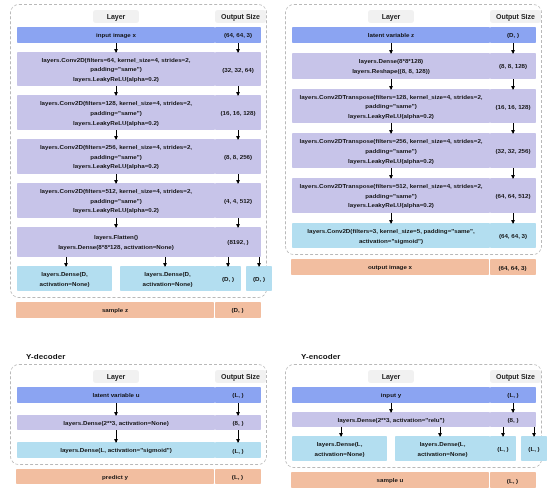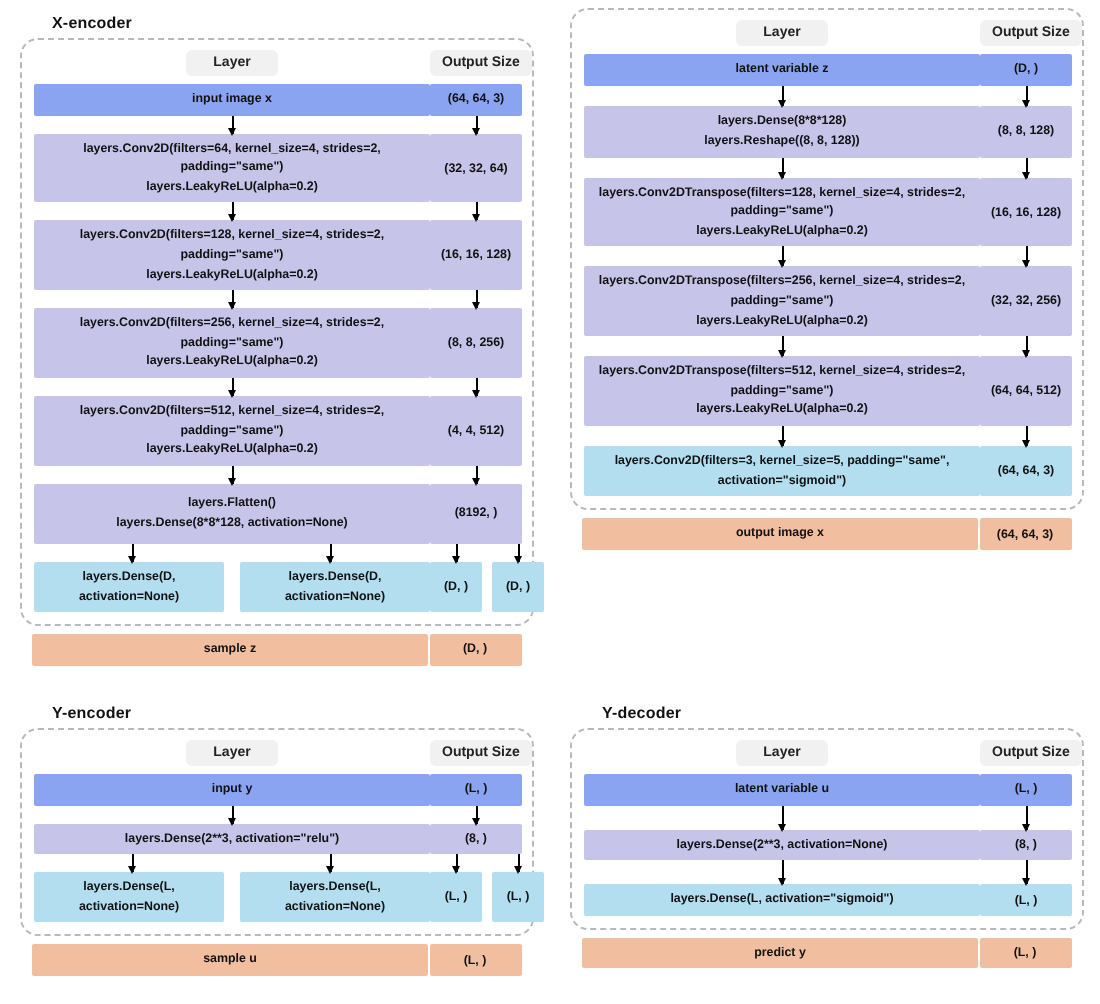--- a/index.html
+++ b/index.html
@@ -180,21 +180,20 @@
 
   .outer-pad { padding: 0 6px; }
 </style>
 </head>
 <body>
 
 <div class="page">
   <div class="quad-grid">
 
     <div class="panel">
-      <div class="panel-title">X-encoder</div>
       <div class="panel-body">
         <div class="hdr-row">
           <div class="col-layer">
               <span class="hdr-chip">Layer</span>
             </div>
           <div class="col-out">
               <span class="hdr-chip out">Output Size</span>
             </div>
         </div>
         <div id="xenc-rows">
@@ -482,20 +481,92 @@
               </div>
             </div>
           </div>
       </div>
       <div class="footer-row outer-pad">
         <div class="cellL">
             <div class="box peach">output image x</div>
           </div>
         <div class="cellR">
             <div class="outbox peach" style="width:46px">(64, 64, 3)</div>
+          </div>
+      </div>
+    </div>
+
+    <div class="panel">
+      <div class="panel-title">Y-decoder</div>
+      <div class="panel-body">
+        <div class="hdr-row">
+          <div class="col-layer">
+              <span class="hdr-chip">Layer</span>
+            </div>
+          <div class="col-out">
+              <span class="hdr-chip out">Output Size</span>
+            </div>
+        </div>
+        <div id="ydec-rows">
+            <div class="row">
+              <div class="cellL">
+                <div class="box blue" style="min-height: 12px;">latent variable u</div>
+              </div>
+              <div class="cellR">
+                <div class="outbox blue" style="width: 46px; min-height: 12px;">(L, )</div>
+              </div>
+            </div>
+            <div class="arrow-row" style="height: 12px;">
+              <div class="cellL">
+                <div class="arrow" style="width: 100%;">
+                  <div class="shaft"></div>
+                </div>
+              </div>
+              <div class="cellR">
+                <div class="arrow" style="width: 46px;">
+                  <div class="shaft"></div>
+                </div>
+              </div>
+            </div>
+            <div class="row">
+              <div class="cellL">
+                <div class="box purple" style="min-height: 12px;">layers.Dense(2**3, activation=None)</div>
+              </div>
+              <div class="cellR">
+                <div class="outbox purple" style="width: 46px; min-height: 12px;">(8, )</div>
+              </div>
+            </div>
+            <div class="arrow-row" style="height: 12px;">
+              <div class="cellL">
+                <div class="arrow" style="width: 100%;">
+                  <div class="shaft"></div>
+                </div>
+              </div>
+              <div class="cellR">
+                <div class="arrow" style="width: 46px;">
+                  <div class="shaft"></div>
+                </div>
+              </div>
+            </div>
+            <div class="row">
+              <div class="cellL">
+                <div class="box cyan" style="min-height: 12px;">layers.Dense(L, activation="sigmoid")</div>
+              </div>
+              <div class="cellR">
+                <div class="outbox cyan" style="width: 46px; min-height: 12px;">(L, )</div>
+              </div>
+            </div>
+          </div>
+      </div>
+      <div class="footer-row outer-pad">
+        <div class="cellL">
+            <div class="box peach">predict y</div>
+          </div>
+        <div class="cellR">
+            <div class="outbox peach" style="width:46px">(L, )</div>
           </div>
       </div>
     </div>
 
     <div class="panel">
       <div class="panel-title">Y-encoder</div>
       <div class="panel-body">
         <div class="hdr-row">
           <div class="col-layer">
               <span class="hdr-chip">Layer</span>
@@ -582,86 +653,14 @@
       <div class="footer-row outer-pad">
         <div class="cellL">
             <div class="box peach">sample u</div>
           </div>
         <div class="cellR">
             <div class="outbox peach" style="width:46px">(L, )</div>
           </div>
       </div>
     </div>
 
-    <div class="panel">
-      <div class="panel-title">Y-decoder</div>
-      <div class="panel-body">
-        <div class="hdr-row">
-          <div class="col-layer">
-              <span class="hdr-chip">Layer</span>
-            </div>
-          <div class="col-out">
-              <span class="hdr-chip out">Output Size</span>
-            </div>
-        </div>
-        <div id="ydec-rows">
-            <div class="row">
-              <div class="cellL">
-                <div class="box blue" style="min-height: 12px;">latent variable u</div>
-              </div>
-              <div class="cellR">
-                <div class="outbox blue" style="width: 46px; min-height: 12px;">(L, )</div>
-              </div>
-            </div>
-            <div class="arrow-row" style="height: 12px;">
-              <div class="cellL">
-                <div class="arrow" style="width: 100%;">
-                  <div class="shaft"></div>
-                </div>
-              </div>
-              <div class="cellR">
-                <div class="arrow" style="width: 46px;">
-                  <div class="shaft"></div>
-                </div>
-              </div>
-            </div>
-            <div class="row">
-              <div class="cellL">
-                <div class="box purple" style="min-height: 12px;">layers.Dense(2**3, activation=None)</div>
-              </div>
-              <div class="cellR">
-                <div class="outbox purple" style="width: 46px; min-height: 12px;">(8, )</div>
-              </div>
-            </div>
-            <div class="arrow-row" style="height: 12px;">
-              <div class="cellL">
-                <div class="arrow" style="width: 100%;">
-                  <div class="shaft"></div>
-                </div>
-              </div>
-              <div class="cellR">
-                <div class="arrow" style="width: 46px;">
-                  <div class="shaft"></div>
-                </div>
-              </div>
-            </div>
-            <div class="row">
-              <div class="cellL">
-                <div class="box cyan" style="min-height: 12px;">layers.Dense(L, activation="sigmoid")</div>
-              </div>
-              <div class="cellR">
-                <div class="outbox cyan" style="width: 46px; min-height: 12px;">(L, )</div>
-              </div>
-            </div>
-          </div>
-      </div>
-      <div class="footer-row outer-pad">
-        <div class="cellL">
-            <div class="box peach">predict y</div>
-          </div>
-        <div class="cellR">
-            <div class="outbox peach" style="width:46px">(L, )</div>
-          </div>
-      </div>
-    </div>
-
   </div>
 </div>
 
 </body></html>

